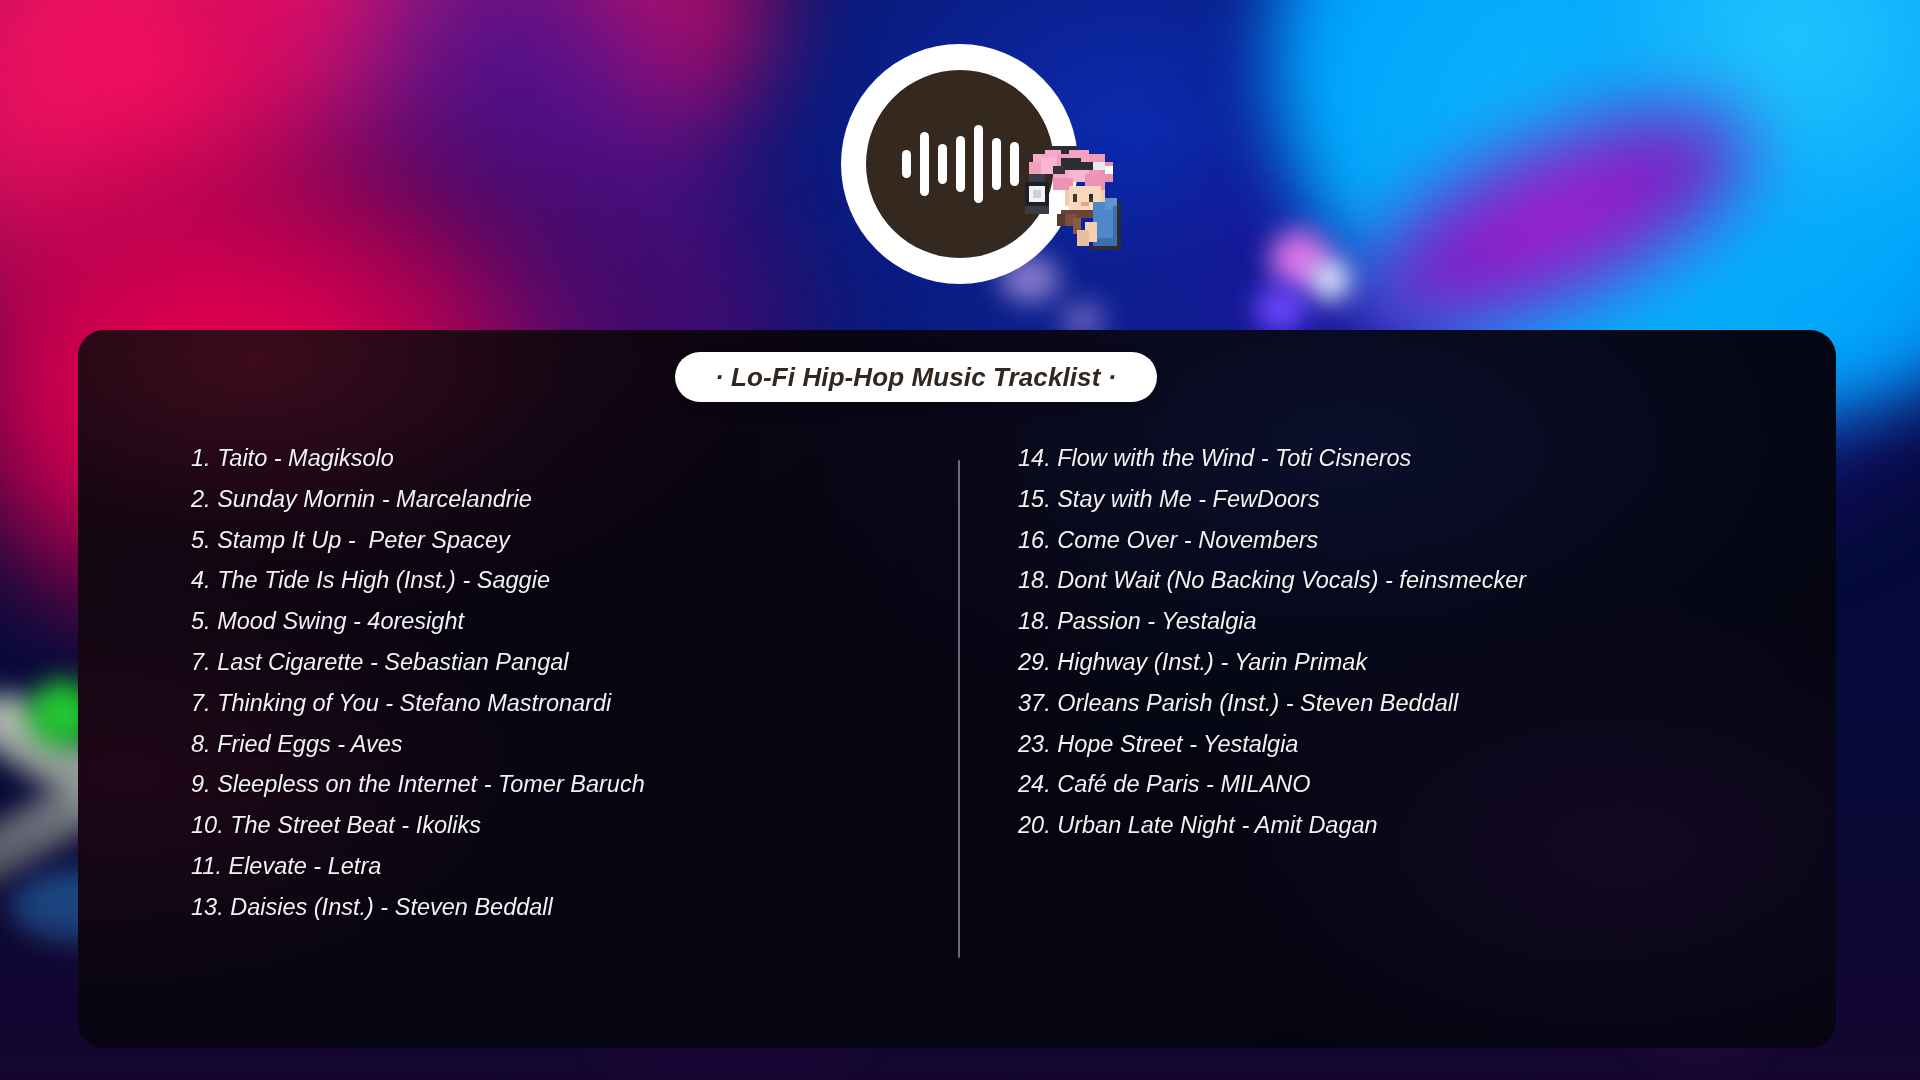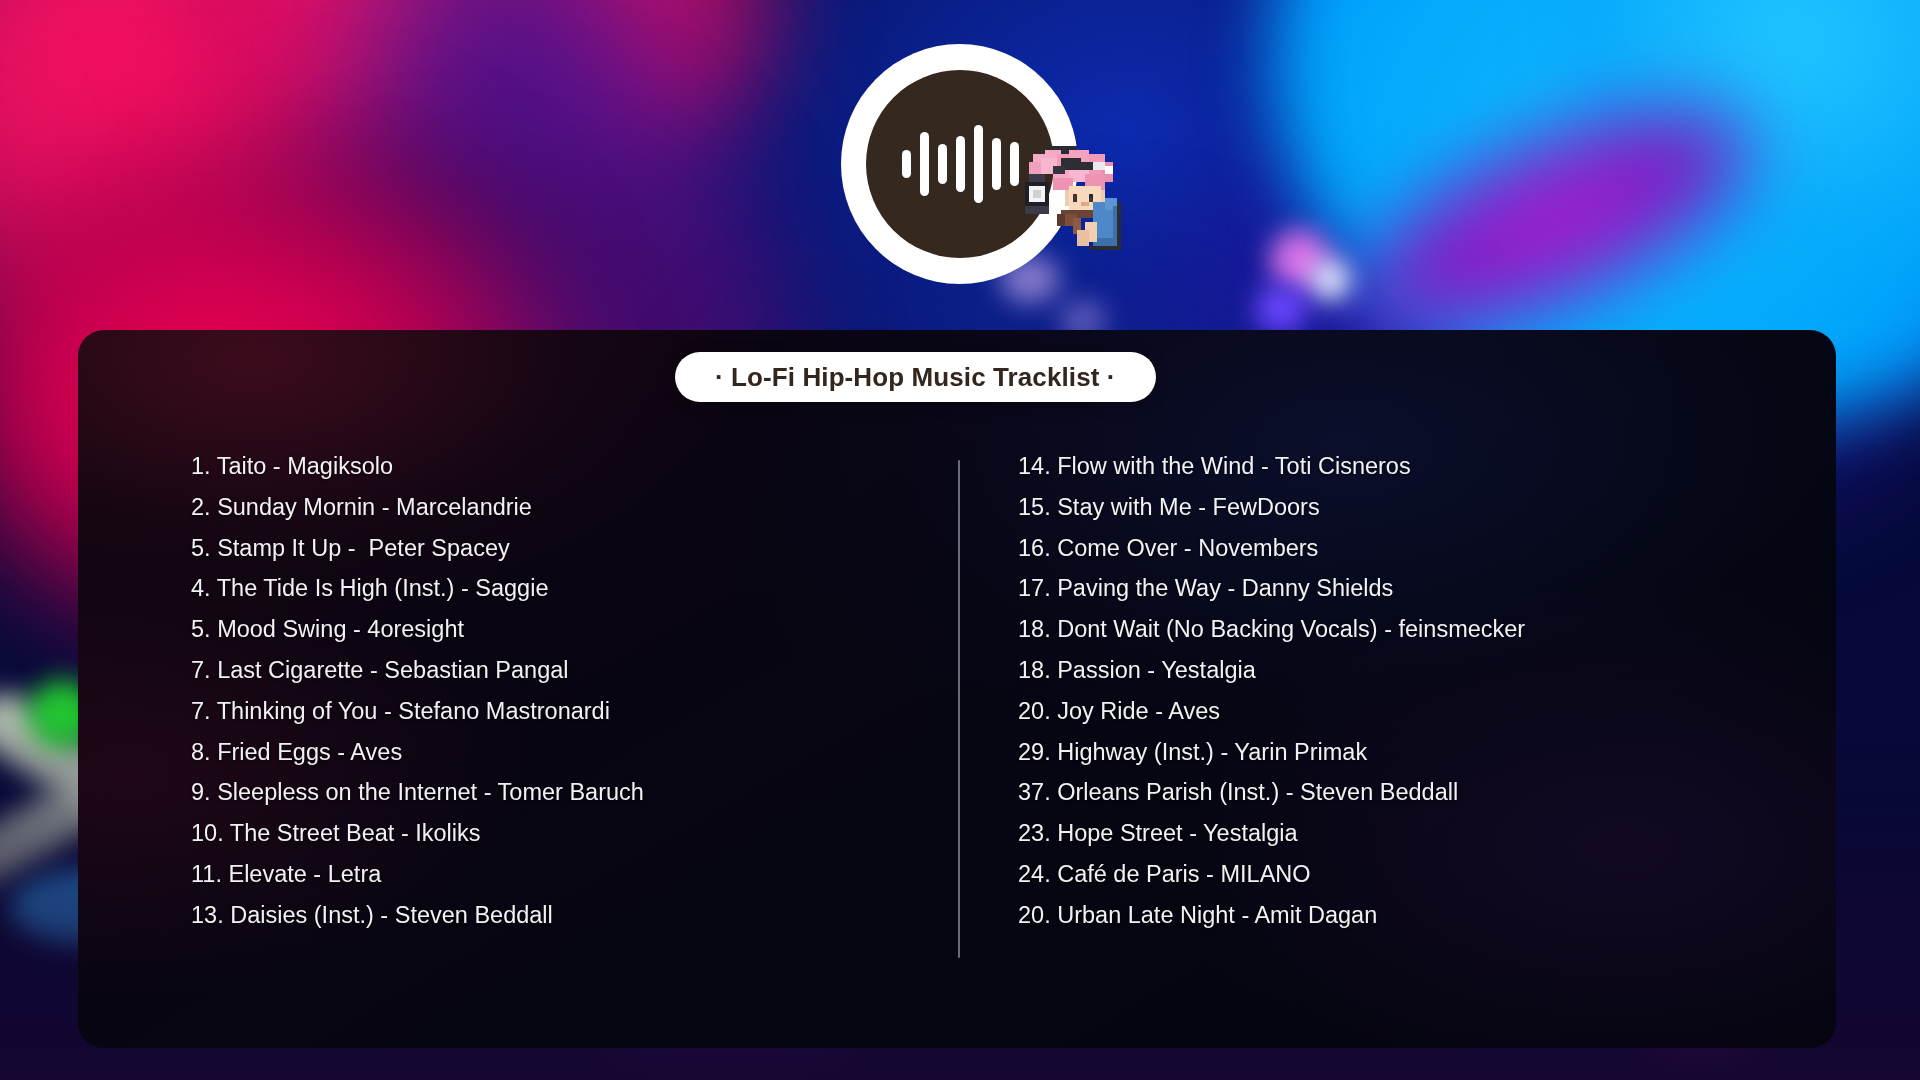--- a/index.html
+++ b/index.html
@@ -120,20 +120,21 @@
     position:absolute; left:78px; top:330px;
     width:1758px; height:718px;
     border-radius:26px;
     background:
       radial-gradient(ellipse 620px 330px at 10% 4%, rgba(96,16,40,0.55) 0%, rgba(50,8,28,0.2) 52%, rgba(6,4,14,0) 82%),
       radial-gradient(ellipse 540px 300px at 3% 62%, rgba(80,12,34,0.3) 0%, rgba(20,5,18,0) 74%),
       radial-gradient(ellipse 760px 420px at 72% 16%, rgba(14,22,64,0.55) 0%, rgba(8,10,36,0.2) 60%, rgba(4,4,14,0) 88%),
       radial-gradient(ellipse 600px 340px at 88% 72%, rgba(40,14,66,0.4) 0%, rgba(12,6,28,0) 78%),
       linear-gradient(150deg, #13060e 0%, #0a0512 28%, #050611 58%, #03040d 100%);
     overflow:hidden;
+    font-style:italic;
   }
 
   
   #title-pill {
     position:absolute; left:597px; top:22px;
     height:50px;
     padding:0 40px;
     border-radius:30px;
     background:#ffffff;
     display:flex; align-items:center; justify-content:center;
@@ -142,21 +143,21 @@
   #title-text {
     font-size:26px; font-weight:bold;
     color:#33261d;
     letter-spacing:0.1px;
     white-space:nowrap;
   }
 
   
   #columns {
     position:absolute; left:0; top:108px;
-    width:100%; height:560px;margin-top:8px;
+    width:100%; height:560px;
   }
   .col {
     position:absolute; top:0;
   }
   #col-left  { left:113px; }
   #col-right { left:940px; }
 
   .track {
     font-size:23.5px;
     color:#f2f2f4;
@@ -294,24 +295,22 @@
       <div class="track">9. Sleepless on the Internet - Tomer Baruch</div>
       <div class="track">10. The Street Beat - Ikoliks</div>
       <div class="track">11. Elevate - Letra</div>
       <div class="track">13. Daisies (Inst.) - Steven Beddall</div>
     </div>
 
     <div class="col" id="col-right">
       <div class="track">14. Flow with the Wind - Toti Cisneros</div>
       <div class="track">15. Stay with Me - FewDoors</div>
       <div class="track">16. Come Over - Novembers</div>
-      <div class="track">17. Paving the Way - Danny Shields</div>
       <div class="track">18. Dont Wait (No Backing Vocals) - feinsmecker</div>
       <div class="track">18. Passion - Yestalgia</div>
-      <div class="track">20. Joy Ride - Aves</div>
       <div class="track">29. Highway (Inst.) - Yarin Primak</div>
       <div class="track">37. Orleans Parish (Inst.) - Steven Beddall</div>
       <div class="track">23. Hope Street - Yestalgia</div>
       <div class="track">24. Café de Paris - MILANO</div>
       <div class="track">20. Urban Late Night - Amit Dagan</div>
     </div>
   </div>
 </div>
 
 </body></html>

